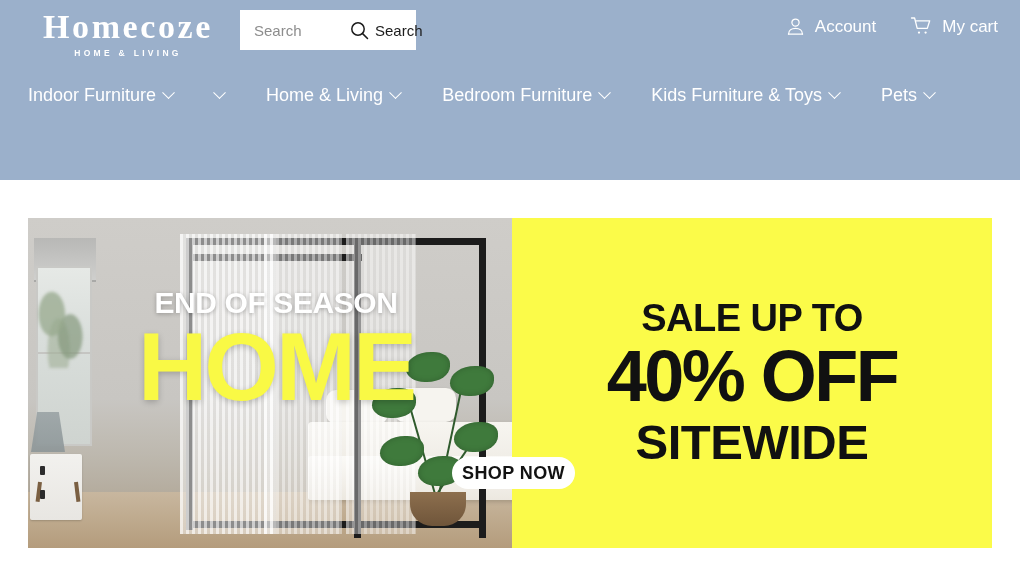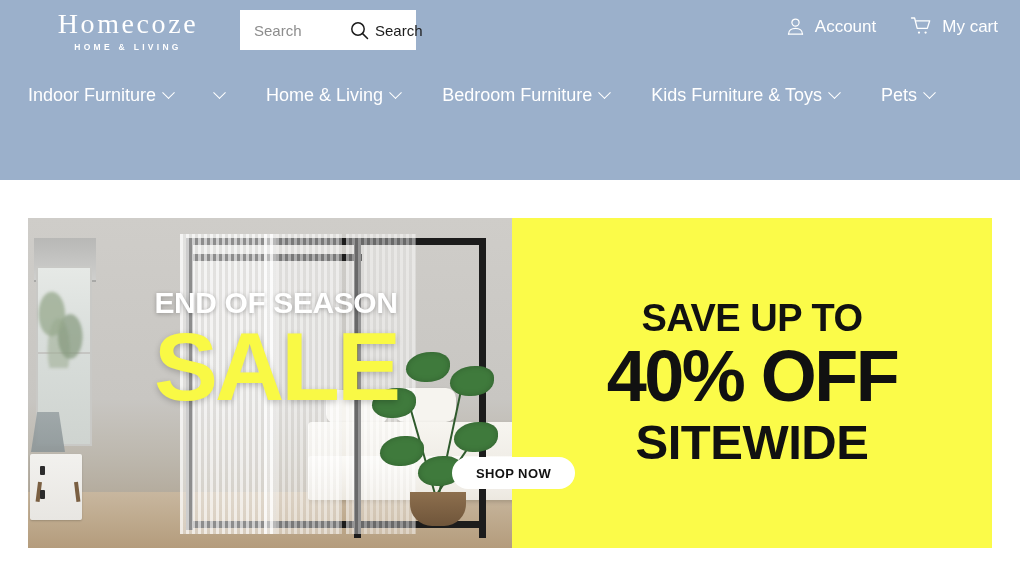--- a/index.html
+++ b/index.html
@@ -30,24 +30,24 @@
     position: absolute;
     left: 28px;
     top: 10px;
     width: 200px;
     text-align: center;
     line-height: 1;
   }
   .logo-word {
     display: block;
     font-family: "Liberation Serif", serif;
-    font-size: 28px;
+    font-size: 34px;
     letter-spacing: 2.6px;
     color: #ffffff;
-    font-weight: 400;
+    font-weight: 700;
   }
   .logo-tag {
     display: block;
     margin-top: 5px;
     font-family: "Liberation Sans", sans-serif;
     font-size: 8.5px;
     letter-spacing: 3.3px;
     color: #ffffff;
     font-weight: 700;
   }
@@ -395,21 +395,21 @@
   .shop-now {
     position: absolute;
     left: 424px;
     top: 239px;
     width: 123px;
     height: 32px;
     background: #ffffff;
     border: none;
     border-radius: 18px;
     font-family: "Liberation Sans", sans-serif;
-    font-size: 13px;
+    font-size: 18px;
     font-weight: 700;
     letter-spacing: .4px;
     color: #121212;
     cursor: pointer;
     z-index: 6;
   }
 </style>
 </head>
 <body>
 
@@ -532,26 +532,26 @@
         <i class="leaf" style="left:40px; top:16px;"></i>
         <i class="leaf" style="left:84px; top:30px;"></i>
         <i class="leaf" style="left:14px; top:100px;"></i>
         <i class="leaf" style="left:88px; top:86px;"></i>
         <i class="leaf" style="left:52px; top:120px;"></i>
         <div class="pot"></div>
       </div>
 
       <div class="hero-headline">
         <span class="headline-top">END OF SEASON</span>
-        <span class="headline-big">SALE</span>
+        <span class="headline-big">HOME</span>
       </div>
     </div>
 
     <div class="hero-offer">
-      <div class="offer-line1">SAVE UP TO</div>
+      <div class="offer-line1">SALE UP TO</div>
       <div class="offer-line2">40% OFF</div>
       <div class="offer-line3">SITEWIDE</div>
     </div>
 
     <button class="shop-now">SHOP NOW</button>
 
   </section>
 
 </main>
 

